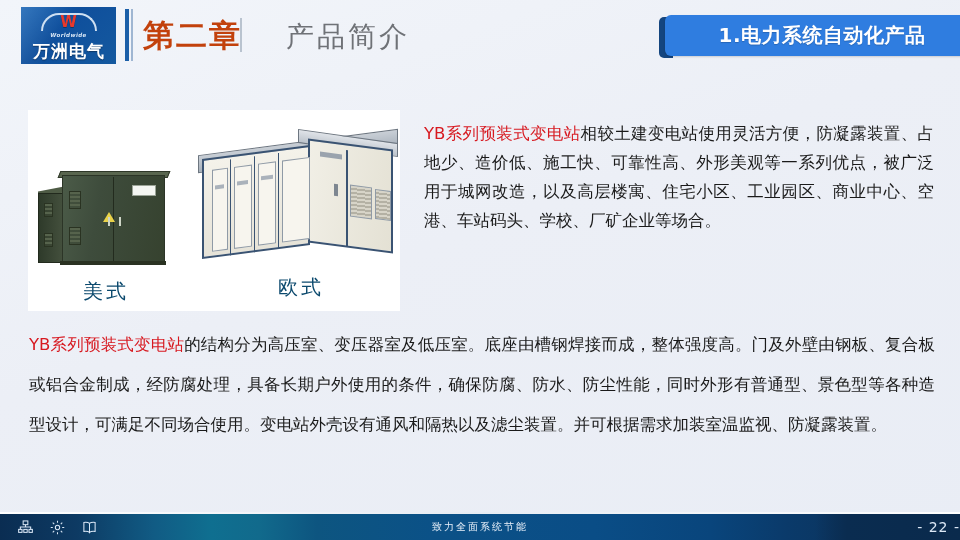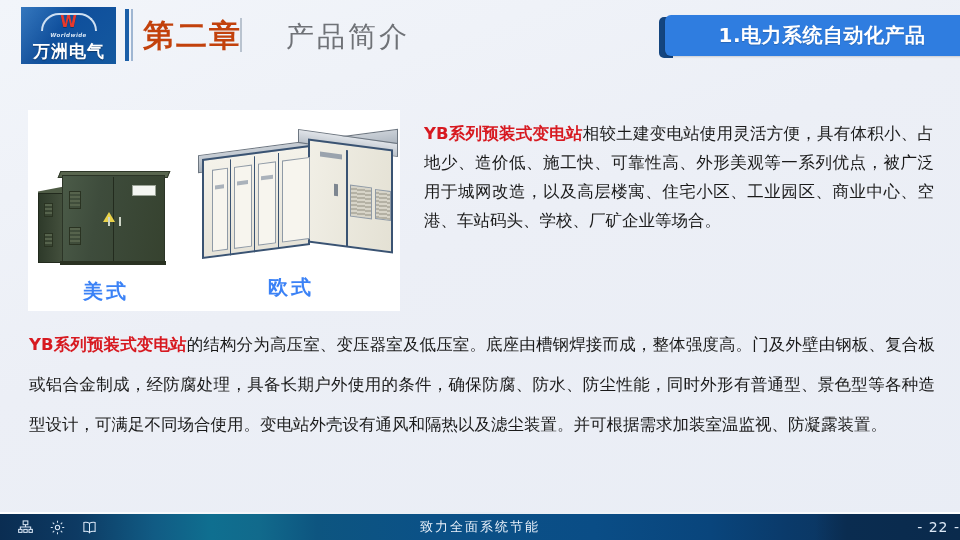--- a/index.html
+++ b/index.html
@@ -96,25 +96,25 @@
     text-shadow: 0 1px 1px rgba(0,0,0,.18);
   }
 
   
   #photo {
     position: absolute; left: 28px; top: 110px; width: 372px; height: 201px;
     background: #ffffff;
     overflow: hidden;
   }
   .cap {
-    position: absolute; color: #3b82f6; font-size: 20px; font-weight: 700;
+    position: absolute; color: #0c4a6e; font-size: 20px; font-weight: 400;
     letter-spacing: 3px; text-shadow: 0 1px 0 rgba(255,255,255,.8);
   }
   #cap-us  { left: 55px;  top: 168px; }
-  #cap-eu  { left: 240px; top: 164px; }
+  #cap-eu  { left: 250px; top: 164px; }
 
   
   #us-unit { position: absolute; left: 8px; top: 55px; width: 135px; height: 100px; }
   #us-body {
     position: absolute; left: 26px; top: 10px; width: 103px; height: 88px;
     background: linear-gradient(100deg, #4b5b48 0%, #3e4c3c 35%, #36422f 100%);
     border: 1px solid #2c3527;
     box-sizing: border-box;
   }
   #us-top {
@@ -237,21 +237,21 @@
     font-size: 16.5px; line-height: 29px; color: #1a1a1a;
     font-family: "DejaVu Sans", "Liberation Sans", sans-serif;
     text-align: justify;
   }
   #para-bottom {
     position: absolute; left: 29px; top: 325px; width: 906px;
     font-size: 16.5px; line-height: 40px; color: #1a1a1a;
     font-family: "DejaVu Sans", "Liberation Sans", sans-serif;
     text-align: justify;
   }
-  .emph { color: #d71920; font-weight: 700; }
+  .emph { color: #d71920; font-weight: 400; }
 
   
   #footer {
     position: absolute; left: 0; bottom: 0; width: 960px; height: 26px;
     background: linear-gradient(90deg,
         #0a2d52 0%, #0d3a63 8%, #115b84 16%,
         #0f6f90 22%, #116a8c 27%, #0d5580 33%,
         #0b5187 45%, #0a4d86 62%, #09457c 74%,
         #0a3a6a 82%, #0b3560 88%, #0d3f72 94%, #0a2b50 100%);
   }
@@ -260,21 +260,21 @@
     background: linear-gradient(90deg, #ffffff 0%, #e7ecf3 50%, #ffffff 100%);
   }
   #footer-icons {
     position: absolute; left: 18px; top: 3px; height: 20px;
     display: flex; align-items: center; gap: 17px;
   }
   #footer-icons svg { display: block; }
   #footer-text {
     position: absolute; left: 0; top: 0; width: 960px; height: 26px;
     display: flex; align-items: center; justify-content: center;
-    color: #e8f0fa; font-size: 13px; letter-spacing: 2px; border-radius: 9px;
+    color: #e8f0fa; font-size: 10px; letter-spacing: 2px; border-radius: 9px;
   }
   #footer-text span { margin: 0 6px; }
   #page-badge {
     position: absolute; right: 0; top: 0; width: 145px; height: 26px;
     background: linear-gradient(90deg, rgba(8,34,62,0) 0%, #0a2c50 22%, #0a2a4c 100%);
     display: flex; align-items: center; justify-content: flex-end;
   }
   #page-num {
     color: #dce8f6; font-size: 14px; letter-spacing: 1px;
   }
@@ -348,21 +348,21 @@
       <div class="eu-tag" id="eu-t1"></div>
       <div class="eu-tag" id="eu-t2"></div>
       <div class="eu-tag" id="eu-t3"></div>
     </div>
   </div>
 
   <div class="cap" id="cap-us">美式</div>
   <div class="cap" id="cap-eu">欧式</div>
 </div>
 
-<div id="para-right"><span class="emph">YB系列预装式变电站</span><span>相较土建变电站使用灵活方便，具有体积小、占地少、造价低、施工快、可靠性高、外形美观等一系列优点，被广泛用于城网改造，以及高层楼寓、住宅小区、工业园区、商业中心、空港、车站码头、学校、厂矿企业等场合。</span></div>
+<div id="para-right"><span class="emph">YB系列预装式变电站</span><span>相较土建变电站使用灵活方便，防凝露装置、占地少、造价低、施工快、可靠性高、外形美观等一系列优点，被广泛用于城网改造，以及高层楼寓、住宅小区、工业园区、商业中心、空港、车站码头、学校、厂矿企业等场合。</span></div>
 
 <div id="para-bottom"><span class="emph">YB系列预装式变电站</span><span>的结构分为高压室、变压器室及低压室。底座由槽钢焊接而成，整体强度高。门及外壁由钢板、复合板或铝合金制成，经防腐处理，具备长期户外使用的条件，确保防腐、防水、防尘性能，同时外形有普通型、景色型等各种造型设计，可满足不同场合使用。变电站外壳设有通风和隔热以及滤尘装置。并可根据需求加装室温监视、防凝露装置。</span></div>
 
 <div id="footer">
   <div id="footer-top-line"></div>
 
   <div id="footer-icons">
     <span>
       <svg width="15" height="15" viewBox="0 0 16 16" fill="none" stroke="#dbe8f7" stroke-width="1.1">
         <rect x="5.5" y="1" width="5" height="4"></rect>

